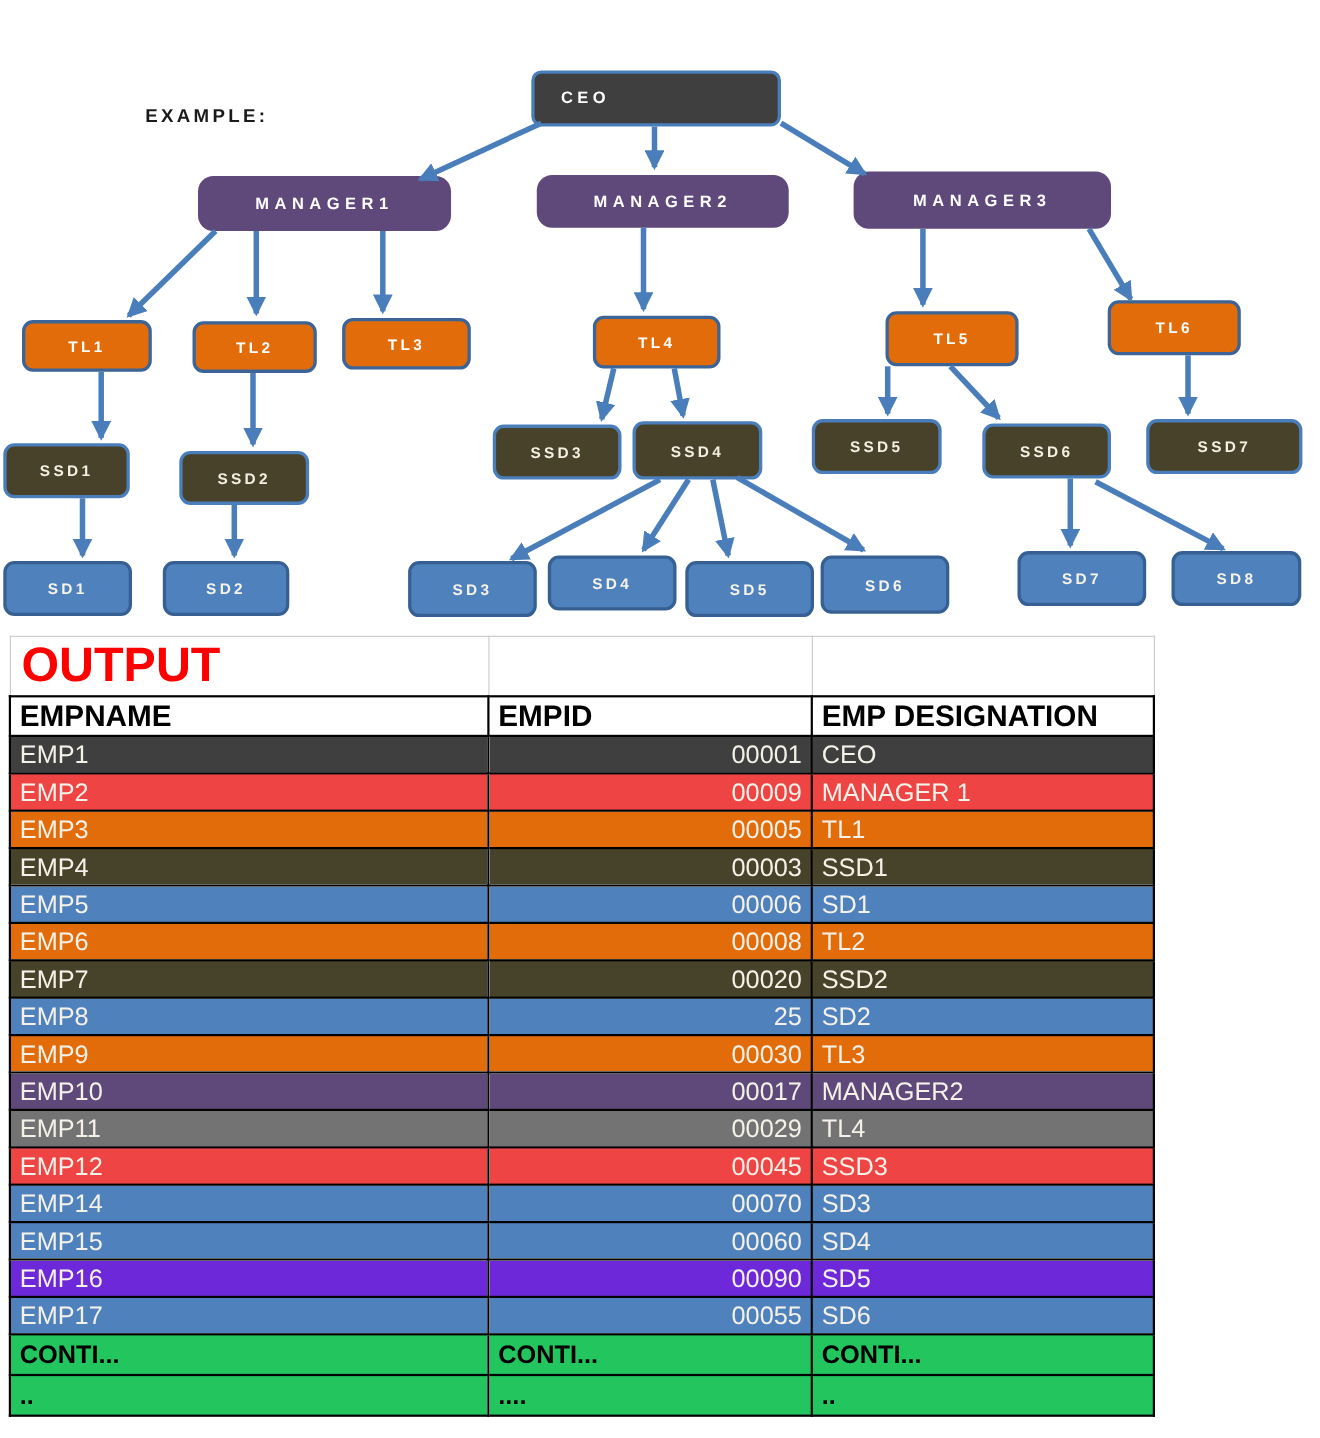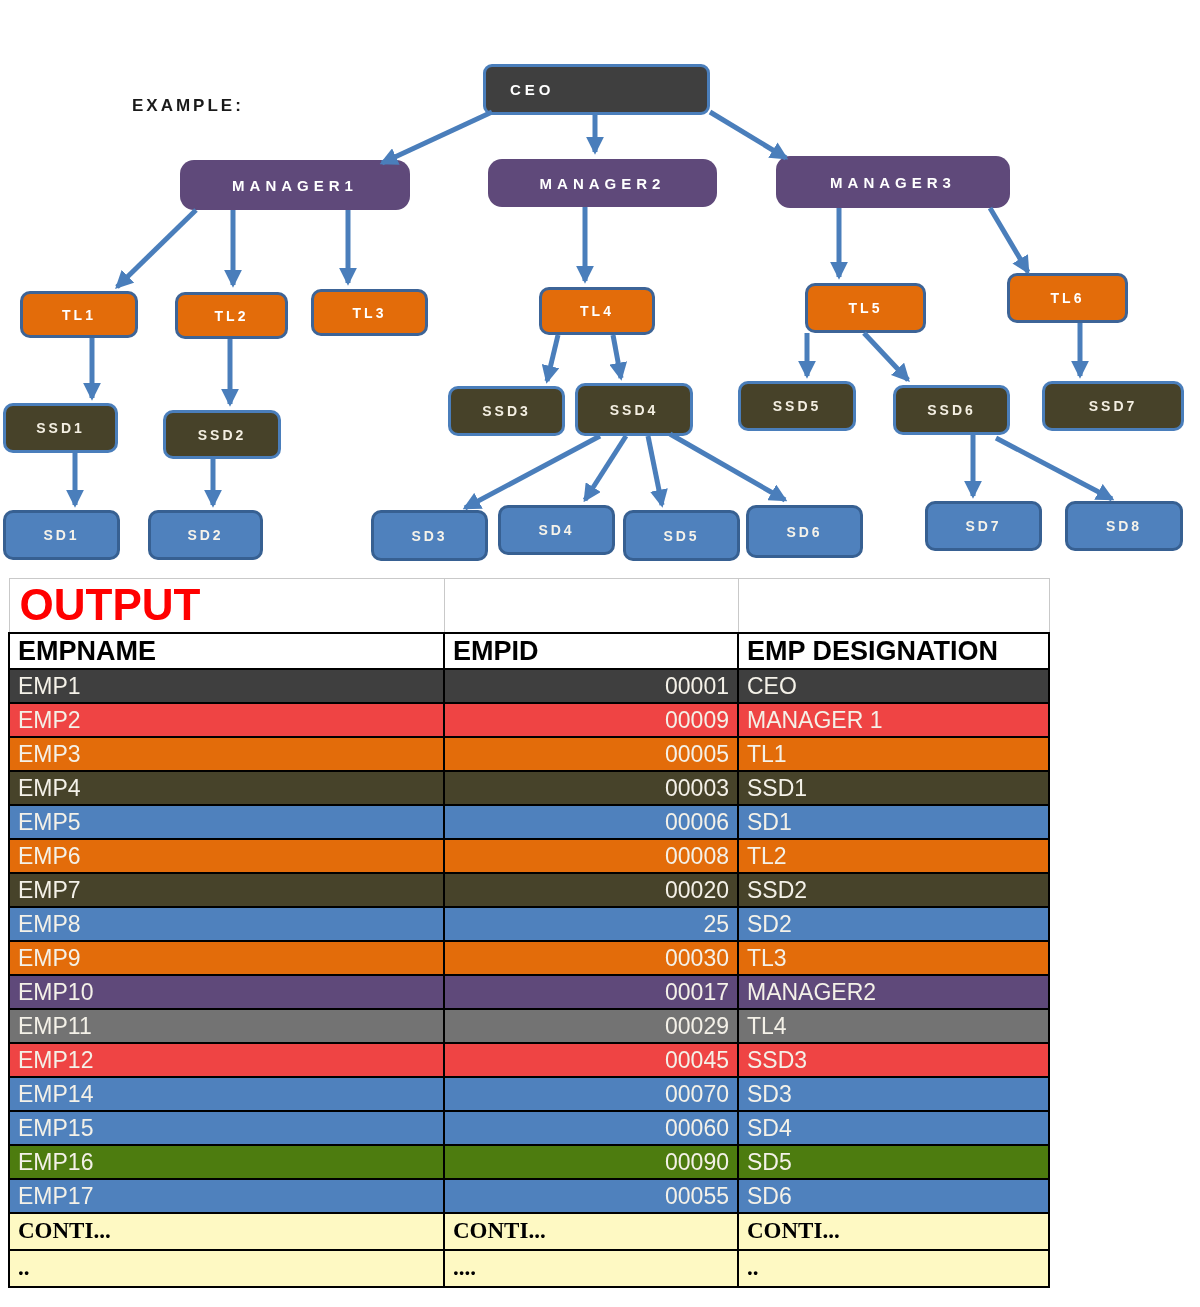--- a/index.html
+++ b/index.html
@@ -50,21 +50,21 @@
   .header-row th{
     height:36px;background:#fff;border:2px solid #000;color:#000;
     font-size:27px;font-weight:bold;text-align:left;padding:0 0 0 8px;line-height:34px;
   }
   .output-table tbody td{
     height:34px;border:2px solid #000;font-size:23px;color:#f4f1e8;
     padding:0 8px;line-height:32px;text-align:left;
   }
   .output-table tbody td.id-cell{text-align:right;}
   .output-table tbody tr.row-plain td{
-    background:#fef9c3;color:#000;font-weight:bold;text-align:left;height:37px;font-family:Liberation Serif, serif;
+    background:#22c55e;color:#000;font-weight:bold;text-align:left;height:37px;
   }
 </style>
 </head>
 <body>
 
 <div class="stage">
 
   <div class="diagram">
     <div class="example-label">EXAMPLE:</div>
     <div id="nodes">
@@ -211,21 +211,21 @@
         <tr style="background: rgb(79, 129, 189);">
           <td>EMP14</td>
           <td class="id-cell">00070</td>
           <td>SD3</td>
         </tr>
         <tr style="background: rgb(79, 129, 189);">
           <td>EMP15</td>
           <td class="id-cell">00060</td>
           <td>SD4</td>
         </tr>
-        <tr style="background: #4d7c0f;">
+        <tr style="background: #6d28d9;">
           <td>EMP16</td>
           <td class="id-cell">00090</td>
           <td>SD5</td>
         </tr>
         <tr style="background: rgb(79, 129, 189);">
           <td>EMP17</td>
           <td class="id-cell">00055</td>
           <td>SD6</td>
         </tr>
         <tr class="row-plain">

